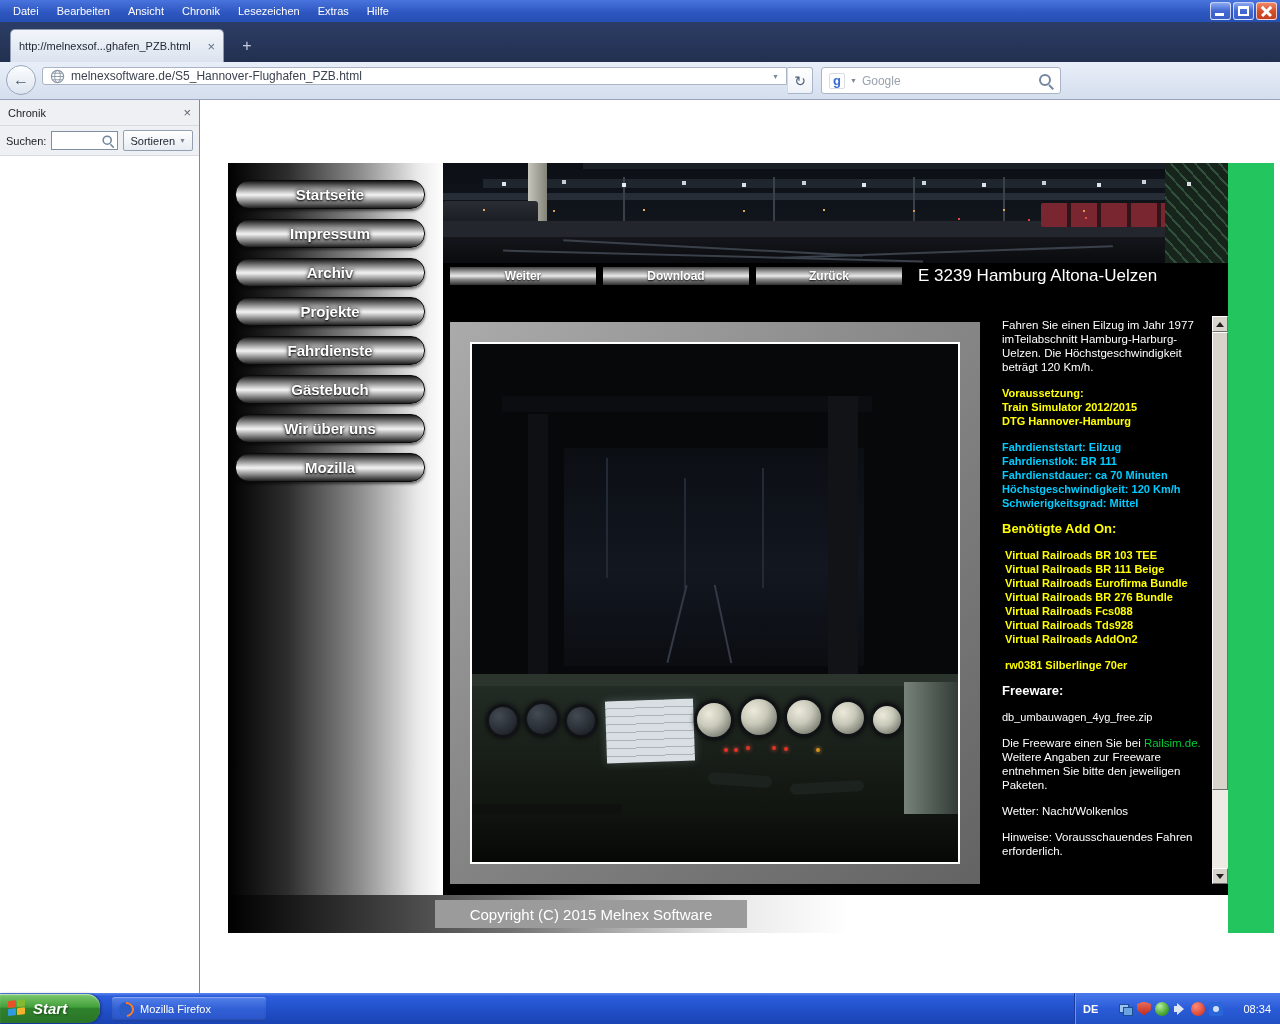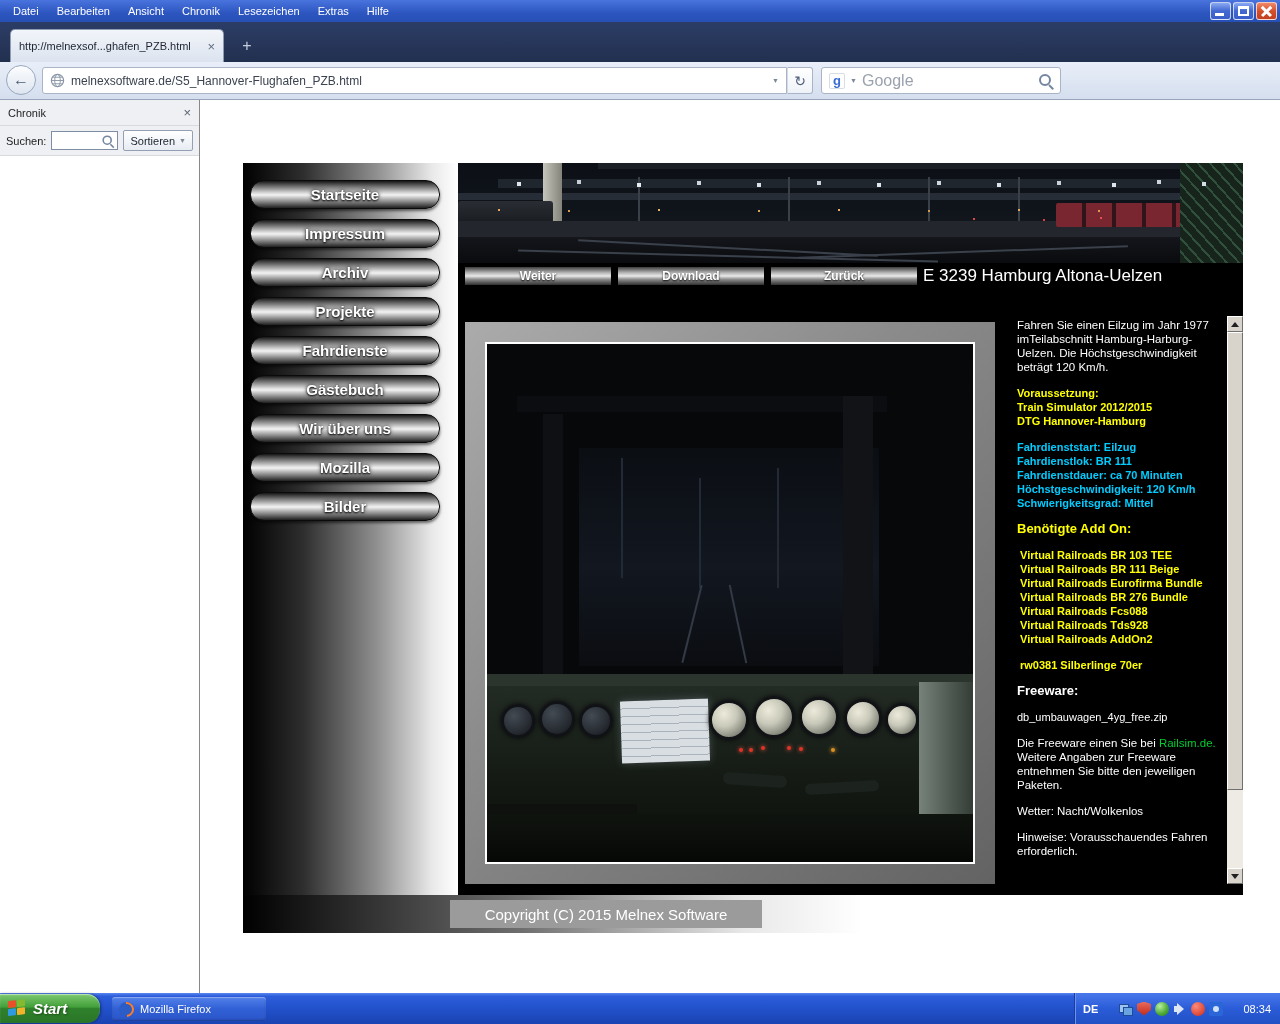--- a/index.html
+++ b/index.html
@@ -35,35 +35,35 @@
           display:flex;align-items:center;justify-content:center;}
 
   
   #navbar{position:absolute;left:0;top:62px;width:1280px;height:38px;
           background:linear-gradient(180deg,#e9eff9 0%,#d4deee 100%);
           border-bottom:1px solid #98a4ba;box-sizing:border-box;}
   #back-btn{position:absolute;left:6px;top:3px;width:30px;height:30px;border-radius:50%;
             background:linear-gradient(180deg,#fcfdfe,#dde5f0);border:1px solid #99a8be;
             display:flex;align-items:center;justify-content:center;font-size:16px;font-weight:bold;
             color:#4c5c72;box-sizing:border-box;}
-  #urlbar{position:absolute;left:42px;top:5px;width:745px;height:27px;background:#fff;
+  #urlbar{position:absolute;left:42px;top:5px;width:745px;height:18px;background:#fff;
           border:1px solid #a9b4c6;border-radius:3px 0 0 3px;display:flex;align-items:center;
           padding:0 7px;box-sizing:border-box;gap:6px;}
   .url-text{font-size:12px;color:#3c4350;flex:1;white-space:nowrap;overflow:hidden;}
   .caret{font-size:7px;color:#7c8798;}
   #reload-btn{position:absolute;left:787px;top:5px;width:26px;height:27px;
               background:linear-gradient(180deg,#fff,#eef2f8);border:1px solid #a9b4c6;border-left:1px solid #d4dae4;
               border-radius:0 3px 3px 0;display:flex;align-items:center;justify-content:center;
               font-size:14px;color:#51607a;box-sizing:border-box;}
   #searchbox{position:absolute;left:821px;top:5px;width:240px;height:27px;background:#fff;
              border:1px solid #a9b4c6;border-radius:3px;display:flex;align-items:center;
              padding:0 7px;gap:5px;box-sizing:border-box;}
   .g-icon{width:16px;height:16px;background:#fff;border:1px solid #d8dde4;border-radius:2px;
           color:#3a6cd4;font-weight:bold;font-size:13px;line-height:14px;text-align:center;box-sizing:border-box;}
-  .search-placeholder{flex:1;font-size:16px;color:#9aa2ae;}
+  .search-placeholder{flex:1;font-size:12px;color:#9aa2ae;}
   .magnifier{position:relative;width:14px;height:14px;flex:none;}
   .magnifier::before{content:"";position:absolute;left:0;top:0;width:8px;height:8px;border:2px solid #7486a0;border-radius:50%;}
   .magnifier::after{content:"";position:absolute;left:10px;top:10px;width:6px;height:2px;background:#7486a0;
                     transform:rotate(45deg);transform-origin:left center;}
   #nav-icons{position:absolute;left:1062px;top:62px;width:208px;height:37px;display:flex;
              align-items:center;justify-content:space-between;padding:0 2px;box-sizing:border-box;}
   .icnbtn{width:26px;height:26px;display:flex;align-items:center;justify-content:center;color:#5c6b82;}
   .star-g{font-size:18px;}
   .home-g{font-size:16px;}
   .down-wrap{display:flex;flex-direction:column;align-items:center;line-height:1;}
@@ -89,21 +89,21 @@
   .sb-label{font-size:11px;color:#222;}
   .sb-input{width:74px;height:19px;background:#fff;border:1px solid #7f8ea2;display:flex;
             align-items:center;justify-content:flex-end;padding:0 2px;box-sizing:border-box;}
   .sb-input .magnifier{transform:scale(.8);}
   .sort-btn{height:21px;background:linear-gradient(180deg,#fff,#e7ecf3);border:1px solid #93a0b4;
             border-radius:2px;display:flex;align-items:center;padding:0 6px;gap:4px;font-size:11px;
             color:#1c2430;box-sizing:border-box;}
 
   
   #content{position:absolute;left:200px;top:100px;width:1080px;height:893px;background:#fff;}
-  #site{position:absolute;left:43px;top:63px;width:1000px;height:770px;background:#22c55e;overflow:hidden;}
+  #site{position:absolute;left:28px;top:63px;width:1000px;height:770px;background:#22c55e;overflow:hidden;padding-left:46px;}
   #leftcol{position:absolute;left:0;top:0;width:215px;height:770px;
            background:linear-gradient(90deg,#000 0%,#2e2e2e 28%,#8f8f8f 62%,#e9e9e9 88%,#fff 100%);}
   .navbtn{position:absolute;left:7px;width:190px;height:29px;border-radius:14px;border:1px solid #0b0b0b;
           background:linear-gradient(180deg,#161616 0%,#6f6f6f 20%,#dcdcdc 45%,#f2f2f2 52%,#8e8e8e 75%,#1f1f1f 100%);
           display:flex;align-items:center;justify-content:center;color:#fff;font-weight:bold;font-size:15px;
           text-shadow:0 1px 2px #000,0 0 4px rgba(0,0,0,.9);box-shadow:0 2px 3px rgba(0,0,0,.55);box-sizing:border-box;}
 
   
   #banner{position:absolute;left:215px;top:0;width:785px;height:100px;overflow:hidden;
           background:linear-gradient(180deg,#0c1016 0%,#10141b 52%,#171a20 72%,#0d0f13 100%);}
@@ -130,21 +130,21 @@
     380px 46px 0 #e6ac60,470px 47px 0 #d89a4e,560px 46px 0 #e4aa5e,640px 47px 0 #d8a054,
     515px 55px 0 #e04848,585px 56px 0 #d84040,642px 54px 0 #e85050;}
 
   
   #site-toolbar{position:absolute;left:215px;top:100px;width:785px;height:26px;background:#000;
                 display:flex;align-items:center;gap:5px;padding-left:6px;box-sizing:border-box;}
   .metal-btn{width:148px;height:20px;border:1px solid #000;flex:none;
              background:linear-gradient(180deg,#3d3d3d 0%,#b5b5b5 32%,#e9e9e9 50%,#8f8f8f 68%,#2f2f2f 100%);
              color:#fff;font-weight:bold;font-size:12px;display:flex;align-items:center;justify-content:center;
              text-shadow:0 1px 2px #000;box-sizing:border-box;}
-  #train-title{color:#fff;font-size:17px;margin-left:0;white-space:nowrap;}
+  #train-title{color:#fff;font-size:17px;margin-left:10px;white-space:nowrap;}
 
   
   #site-main{position:absolute;left:215px;top:126px;width:785px;height:606px;background:#000;}
   #frame{position:absolute;left:7px;top:33px;width:530px;height:562px;
          background:linear-gradient(135deg,#ababab 0%,#8b8b8b 40%,#636363 100%);}
   #frame-caption{position:absolute;left:0;top:4px;width:100%;text-align:center;color:#fff;
                  font-size:11px;font-weight:bold;}
   #cab{position:absolute;left:20px;top:20px;width:490px;height:522px;background:#07080a;
        border:2px solid #fff;box-sizing:border-box;overflow:hidden;}
   #cab i{position:absolute;display:block;}
@@ -334,21 +334,20 @@
 
       <div id="leftcol"></div>
       <div class="navbtn" style="top:17px">Startseite</div>
       <div class="navbtn" style="top:56px">Impressum</div>
       <div class="navbtn" style="top:95px">Archiv</div>
       <div class="navbtn" style="top:173px">Fahrdienste</div>
       <div class="navbtn" style="top:134px">Projekte</div>
       <div class="navbtn" style="top:212px">Gästebuch</div>
       <div class="navbtn" style="top:251px">Wir über uns</div>
       <div class="navbtn" style="top:290px">Mozilla</div>
-      <div class="navbtn" style="top:329px">Bilder</div>
 
       <div id="banner">
         <i class="bn-girder"></i>
           <i class="bn-canopy1"></i>
           <i class="bn-canopy2"></i>
         <i class="bn-mast" style="left:180px"></i>
           <i class="bn-mast" style="left:330px"></i>
         <i class="bn-mast" style="left:470px"></i>
           <i class="bn-mast" style="left:560px"></i>
         <i class="bn-pillar"></i>

